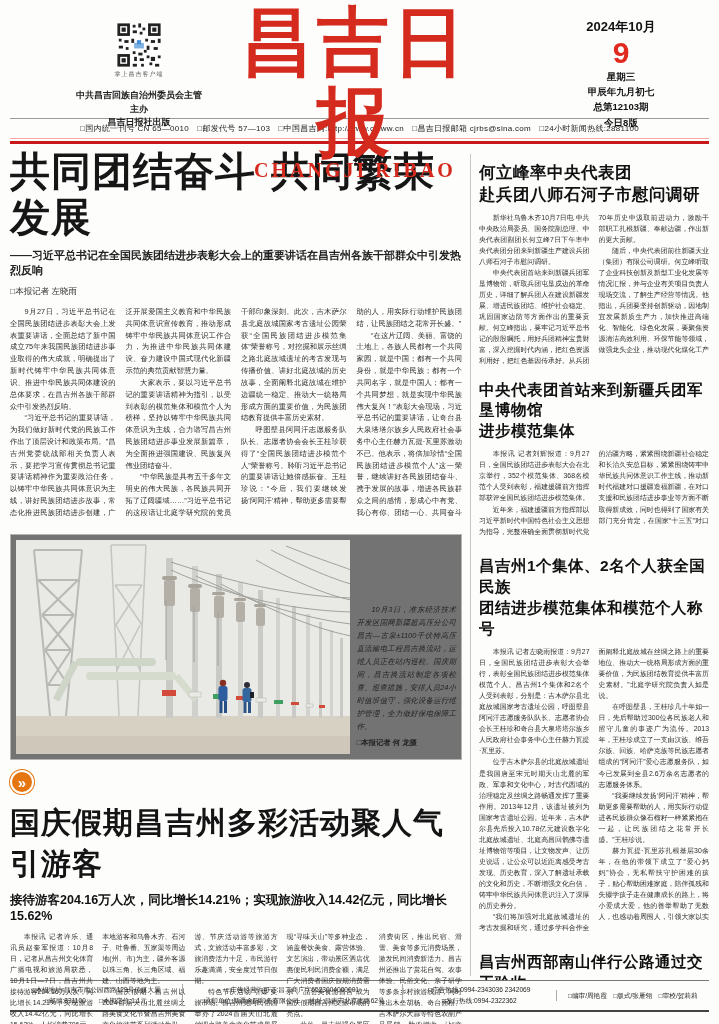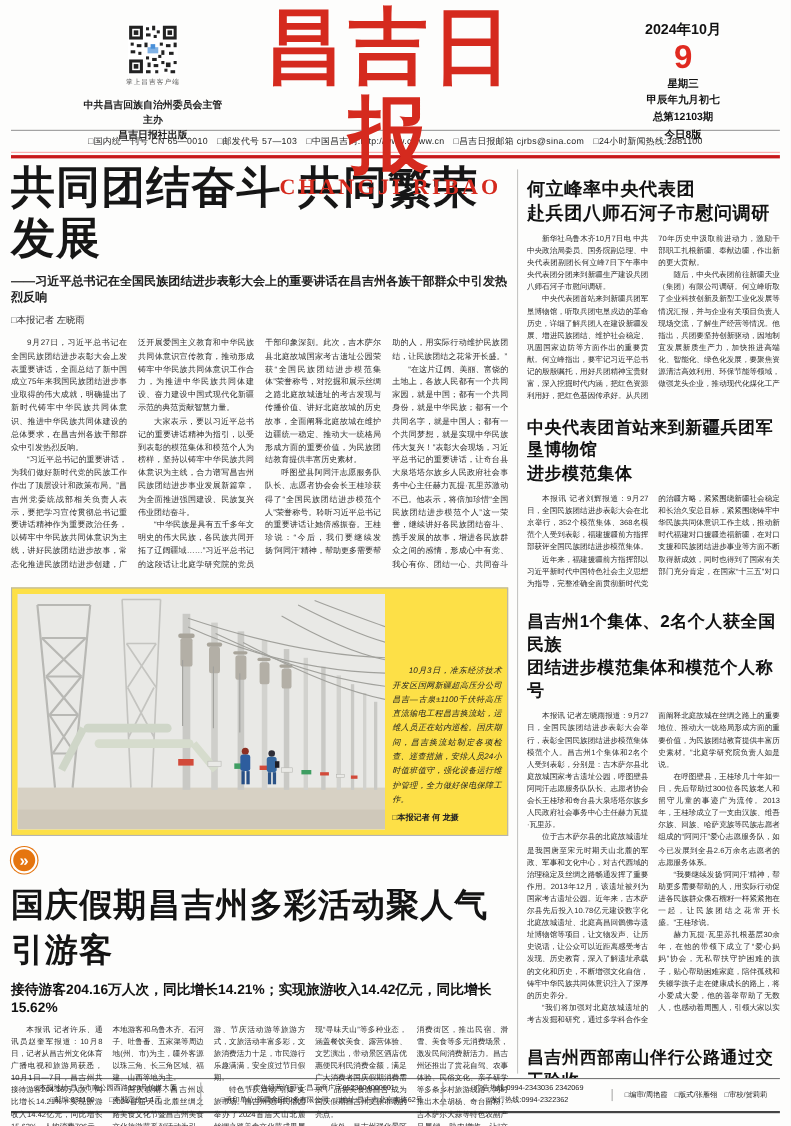--- a/index.html
+++ b/index.html
@@ -32,21 +32,21 @@
   .col-right { flex:1; padding-top:17px; overflow:hidden; }
 
   
   .lead-headline { font-family:"DejaVu Serif","Liberation Serif",serif; font-size:40px; font-weight:900; color:#161616; letter-spacing:1px; line-height:1.15; }
   .lead-subtitle { font-size:11px; font-weight:bold; color:#222; margin-top:8px; }
   .lead-byline { font-size:8.5px; color:#333; margin-top:8px; }
   .body-cols-4 { margin-top:8px; height:220px; overflow:hidden; column-count:4; column-gap:10px; font-size:7.3px; line-height:1.62; text-align:justify; color:#2c2c2c; }
   .body-cols-4 p, .body-cols-5 p, .sb-body p { text-indent:2em; margin:0; }
 
   
-  .photo-box { margin-top:8px; border:1px solid #b5b5b2; padding:5px; display:flex; gap:7px; background:#fde047; }
+  .photo-box { margin-top:8px; border:1px solid #b5b5b2; padding:5px; display:flex; gap:7px; background:#737373; }
   .photo-frame { width:336px; height:214px; background:#e9e9e6; overflow:hidden; }
   .photo-caption { width:100px; font-size:7.4px; line-height:1.75; color:#222; font-style:italic; text-align:justify; padding-top:64px; }
   .photo-caption .cap-text { text-indent:2em; display:block; }
   .photo-caption .cap-credit { display:block; font-style:normal; font-weight:bold; margin-top:3px; }
 
   
   .banner { margin-top:11px; display:flex; align-items:center; height:22px; }
   .banner-badge { width:24px; height:24px; border-radius:50%; background:#e5750f; color:#fff; font-weight:bold; font-size:15px; display:flex; align-items:center; justify-content:center; margin-right:4px; border:2px solid #fff; box-shadow:0 0 0 1px #e5750f; }
   .banner-strip { background:#ef8418; color:#fff; font-size:14px; font-weight:bold; letter-spacing:2px; padding:3px 16px 3px 10px; }
 

